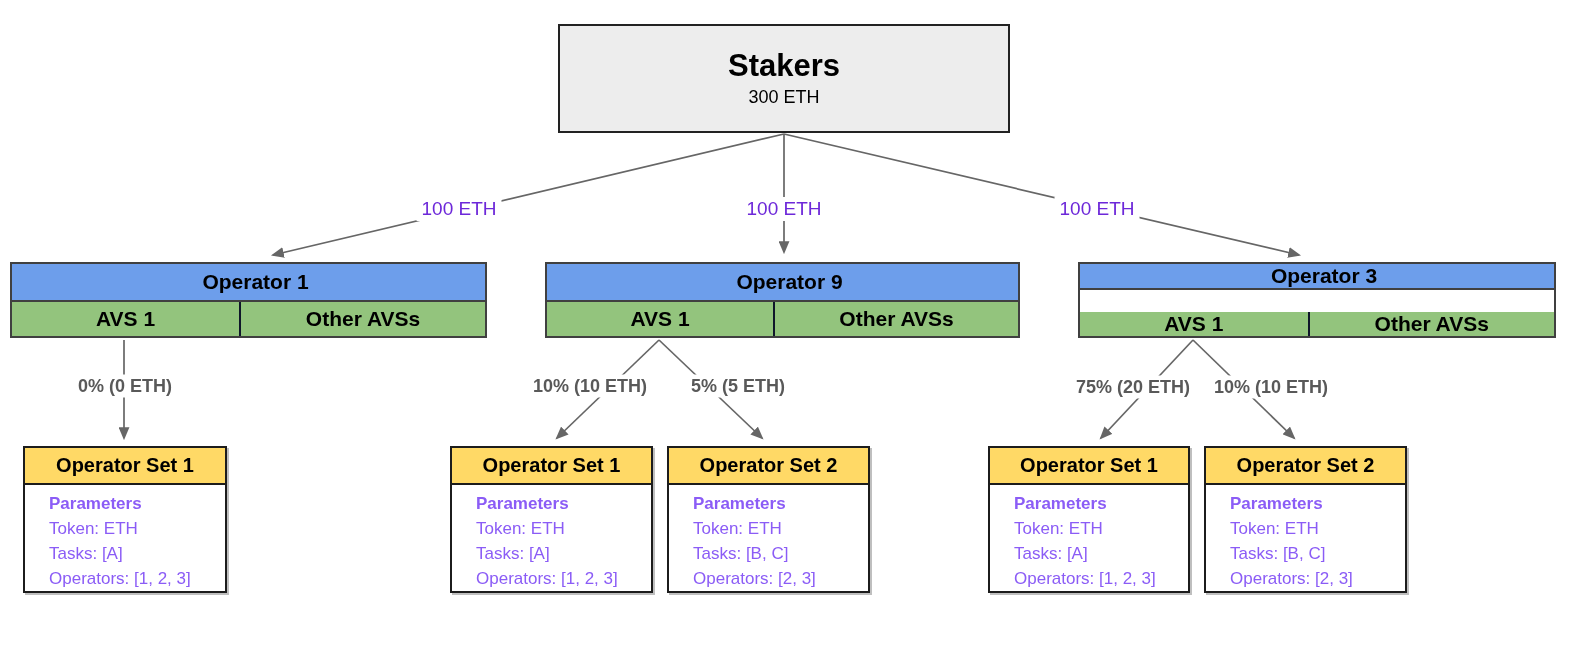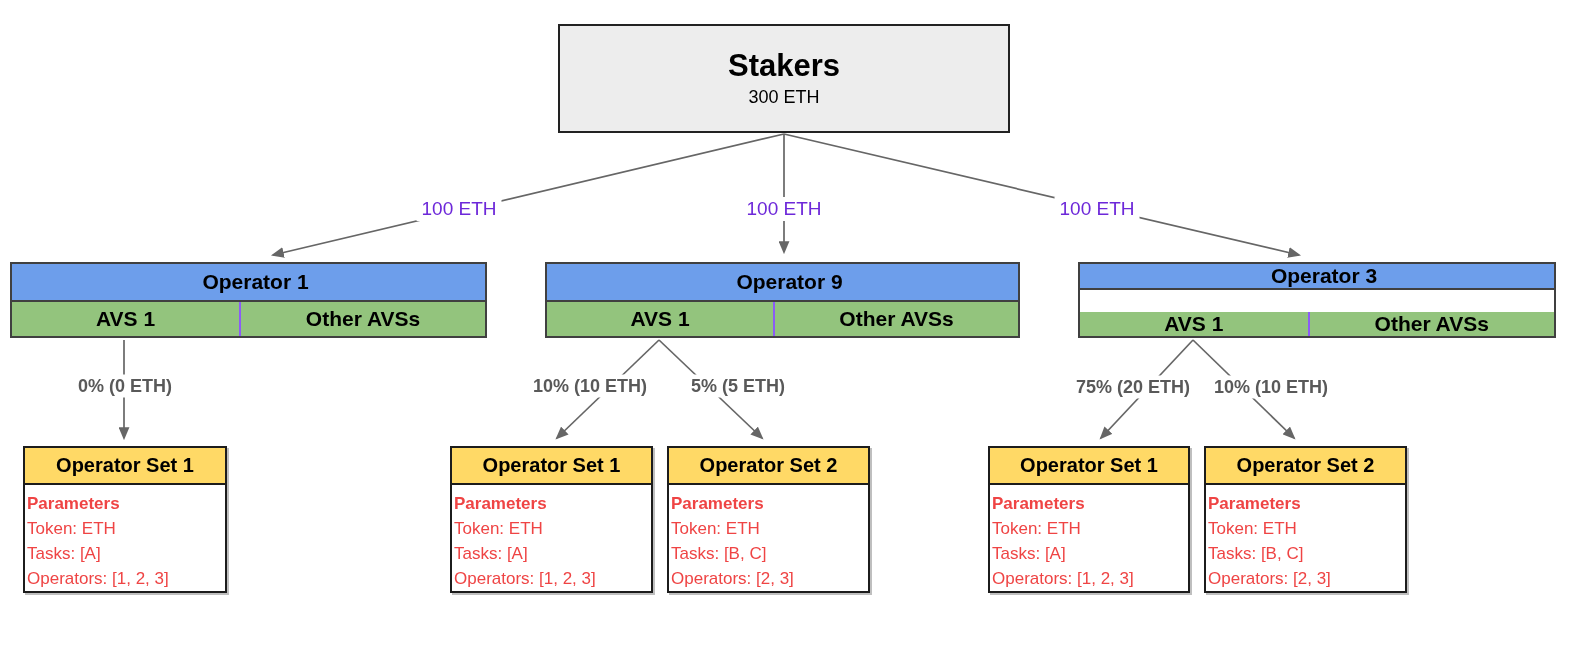--- a/index.html
+++ b/index.html
@@ -41,21 +41,21 @@
     position: absolute; top: 262px; height: 76px; box-sizing: border-box;
     border: 2px solid #404040; z-index: 2; display: flex; flex-direction: column;
   }
   .op-header {
     height: 36px; background: #6d9eeb; border-bottom: 2px solid #404040;
     display: flex; align-items: center; justify-content: center;
     font-size: 21px; font-weight: bold; color: #000; padding-left: 14px;
   }
   .op-row { flex: 1; display: flex; }
   .avs-cell {
-    width: 48%; background: #93c47d; border-right: 2px solid #8b5cf6;
+    width: 48%; background: #93c47d; border-right: 2px solid #0f172a;
     display: flex; align-items: center; justify-content: center;
     font-size: 21px; font-weight: bold; color: #000;
   }
   .other-cell {
     flex: 1; background: #93c47d;
     display: flex; align-items: center; justify-content: center;
     font-size: 21px; font-weight: bold; color: #000;
   }
 
   
@@ -63,21 +63,21 @@
     position: absolute; top: 446px; height: 147px; box-sizing: border-box;
     border: 2px solid #1c1c1c; background: #ffffff; z-index: 2;
     display: flex; flex-direction: column;
     box-shadow: 2px 2px 0 rgba(0,0,0,0.25);
   }
   .set-header {
     height: 35px; background: #ffd966; border-bottom: 2px solid #1c1c1c;
     display: flex; align-items: center; justify-content: center;
     font-size: 20px; font-weight: bold; color: #000; flex: 0 0 auto;
   }
-  .set-body { padding: 6px 2px; font-size: 17px; color: #ef4444; line-height: 25px; }
+  .set-body { padding: 6px 24px; font-size: 17px; color: #8b5cf6; line-height: 25px; }
   .param-heading { font-weight: bold; }
 </style>
 </head>
 <body>
 
 <div class="canvas">
 
   <svg class="edges" width="1572" height="655" aria-hidden="true">
     <defs>
       <marker id="arrow" viewBox="0 0 12 10" refX="10" refY="5" markerWidth="13" markerHeight="11" orient="auto" markerUnits="userSpaceOnUse">

